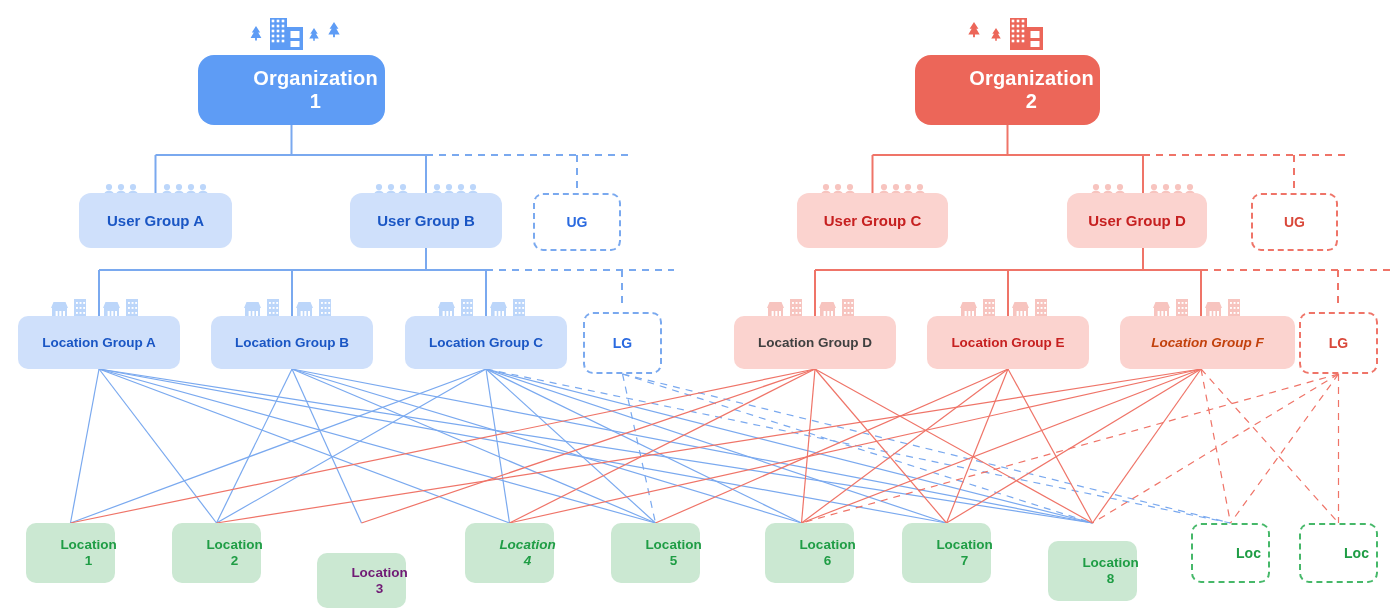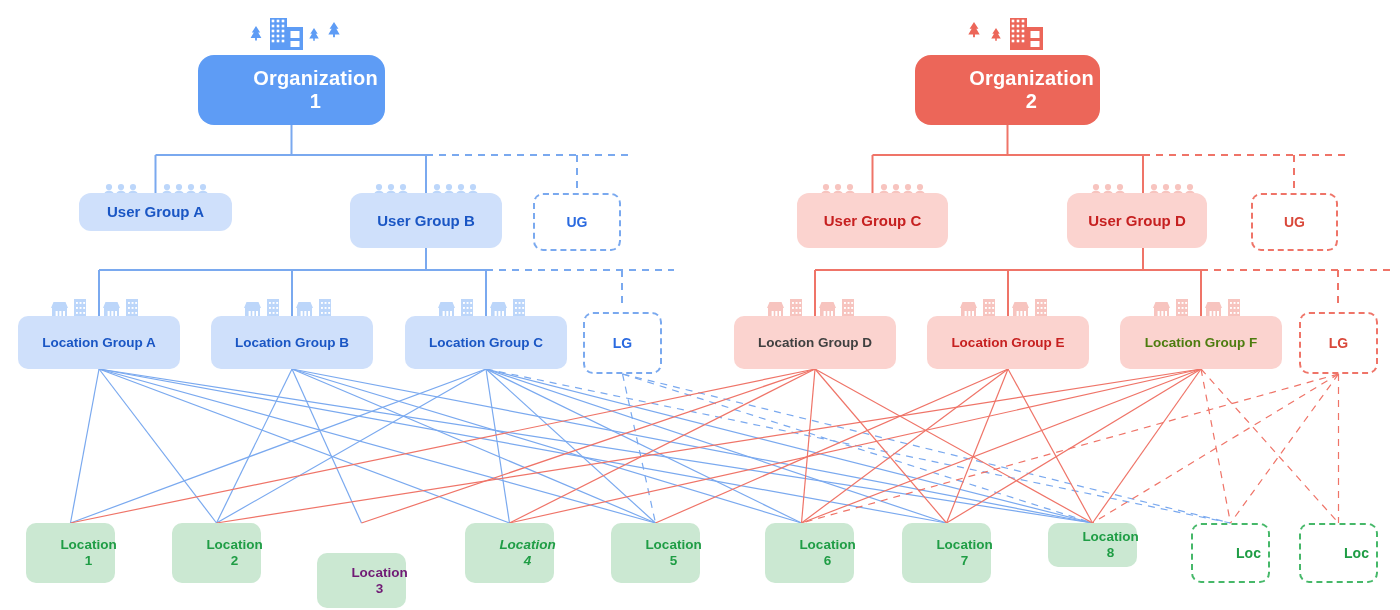--- a/index.html
+++ b/index.html
@@ -180,21 +180,21 @@
           <circle cx="66" cy="7" r="3.1" fill="#bcd6fa"></circle>
           <path d="M 60.6 21 v-5.2 a 5.4 5.4 0 0 1 10.8 0 v5.2 z" fill="#bcd6fa"></path>
           <circle cx="78" cy="7" r="3.1" fill="#bcd6fa"></circle>
           <path d="M 72.6 21 v-5.2 a 5.4 5.4 0 0 1 10.8 0 v5.2 z" fill="#bcd6fa"></path>
           <circle cx="90" cy="7" r="3.1" fill="#bcd6fa"></circle>
           <path d="M 84.6 21 v-5.2 a 5.4 5.4 0 0 1 10.8 0 v5.2 z" fill="#bcd6fa"></path>
           <circle cx="102" cy="7" r="3.1" fill="#bcd6fa"></circle>
           <path d="M 96.6 21 v-5.2 a 5.4 5.4 0 0 1 10.8 0 v5.2 z" fill="#bcd6fa"></path>
         </svg>
       </div>
-      <div class="node node-ug" style="left: 79px; top: 193px; width: 153px; height: 38px; background: rgb(207, 224, 251); color: rgb(26, 86, 196);">User Group A</div>
+      <div class="node node-ug" style="left: 79px; top: 193px; width: 153px; height: 55px; background: rgb(207, 224, 251); color: rgb(26, 86, 196);">User Group A</div>
       <div class="icons" style="left: 371px; top: 180px; width: 110px; height: 22px;">
         <svg width="110" height="22" viewBox="0 0 110 22">
           <circle cx="8" cy="7" r="3.1" fill="#bcd6fa"></circle>
           <path d="M 2.5999999999999996 21 v-5.2 a 5.4 5.4 0 0 1 10.8 0 v5.2 z" fill="#bcd6fa"></path>
           <circle cx="20" cy="7" r="3.1" fill="#bcd6fa"></circle>
           <path d="M 14.6 21 v-5.2 a 5.4 5.4 0 0 1 10.8 0 v5.2 z" fill="#bcd6fa"></path>
           <circle cx="32" cy="7" r="3.1" fill="#bcd6fa"></circle>
           <path d="M 26.6 21 v-5.2 a 5.4 5.4 0 0 1 10.8 0 v5.2 z" fill="#bcd6fa"></path>
           <circle cx="66" cy="7" r="3.1" fill="#bcd6fa"></circle>
           <path d="M 60.6 21 v-5.2 a 5.4 5.4 0 0 1 10.8 0 v5.2 z" fill="#bcd6fa"></path>
@@ -510,26 +510,26 @@
           <rect x="85.6" y="14" width="1.9" height="1.9" fill="#ffffff"></rect>
           <rect x="89.2" y="14" width="1.9" height="1.9" fill="#ffffff"></rect>
           <rect x="82" y="19" width="1.9" height="1.9" fill="#ffffff"></rect>
           <rect x="85.6" y="19" width="1.9" height="1.9" fill="#ffffff"></rect>
           <rect x="89.2" y="19" width="1.9" height="1.9" fill="#ffffff"></rect>
           <rect x="82" y="24" width="1.9" height="1.9" fill="#ffffff"></rect>
           <rect x="85.6" y="24" width="1.9" height="1.9" fill="#ffffff"></rect>
           <rect x="89.2" y="24" width="1.9" height="1.9" fill="#ffffff"></rect>
         </svg>
       </div>
-      <div class="node node-lg" style="left: 1120px; top: 316px; width: 162px; height: 53px; background: rgb(251, 211, 207); color: #4d7c0f;">Location Group F</div>
+      <div class="node node-lg" style="left: 1120px; top: 316px; width: 175px; height: 53px; background: rgb(251, 211, 207); color: #c2410c; font-style: italic;">Location Group F</div>
       <div class="node node-lg node-ph" style="left: 1299px; top: 312px; width: 79px; height: 62px; border-color: rgb(239, 116, 104); color: rgb(217, 72, 58);">LG</div>
       <div class="node node-loc" style="left: 26px; top: 523px; width: 89px; height: 60px; background: rgb(203, 232, 210); color: rgb(31, 157, 69);">Location 1</div>
       <div class="node node-loc" style="left: 172px; top: 523px; width: 89px; height: 60px; background: rgb(203, 232, 210); color: rgb(31, 157, 69);">Location 2</div>
       <div class="node node-loc" style="left: 317px; top: 553px; width: 89px; height: 55px; background: rgb(203, 232, 210); color: #701a75;">Location 3</div>
       <div class="node node-loc" style="left: 465px; top: 523px; width: 89px; height: 60px; background: rgb(203, 232, 210); color: rgb(31, 157, 69); font-style: italic;">Location 4</div>
       <div class="node node-loc" style="left: 611px; top: 523px; width: 89px; height: 60px; background: rgb(203, 232, 210); color: rgb(31, 157, 69);">Location 5</div>
       <div class="node node-loc" style="left: 757px; top: 523px; width: 89px; height: 60px; background: rgb(203, 232, 210); color: rgb(31, 157, 69); margin-left: 8px;">Location 6</div>
       <div class="node node-loc" style="left: 902px; top: 523px; width: 89px; height: 60px; background: rgb(203, 232, 210); color: rgb(31, 157, 69);">Location 7</div>
-      <div class="node node-loc" style="left: 1048px; top: 523px; width: 89px; height: 44px; background: rgb(203, 232, 210); color: rgb(31, 157, 69);">Location 8</div>
+      <div class="node node-loc" style="left: 1048px; top: 541px; width: 89px; height: 60px; background: rgb(203, 232, 210); color: rgb(31, 157, 69);">Location 8</div>
       <div class="node node-loc node-ph" style="left: 1191px; top: 523px; width: 79px; height: 60px; border-color: rgb(70, 184, 105); color: rgb(31, 157, 69);">Loc</div>
       <div class="node node-loc node-ph" style="left: 1299px; top: 523px; width: 79px; height: 60px; border-color: rgb(70, 184, 105); color: rgb(31, 157, 69);">Loc</div>
     </div>
 </div>
 
 </body></html>

